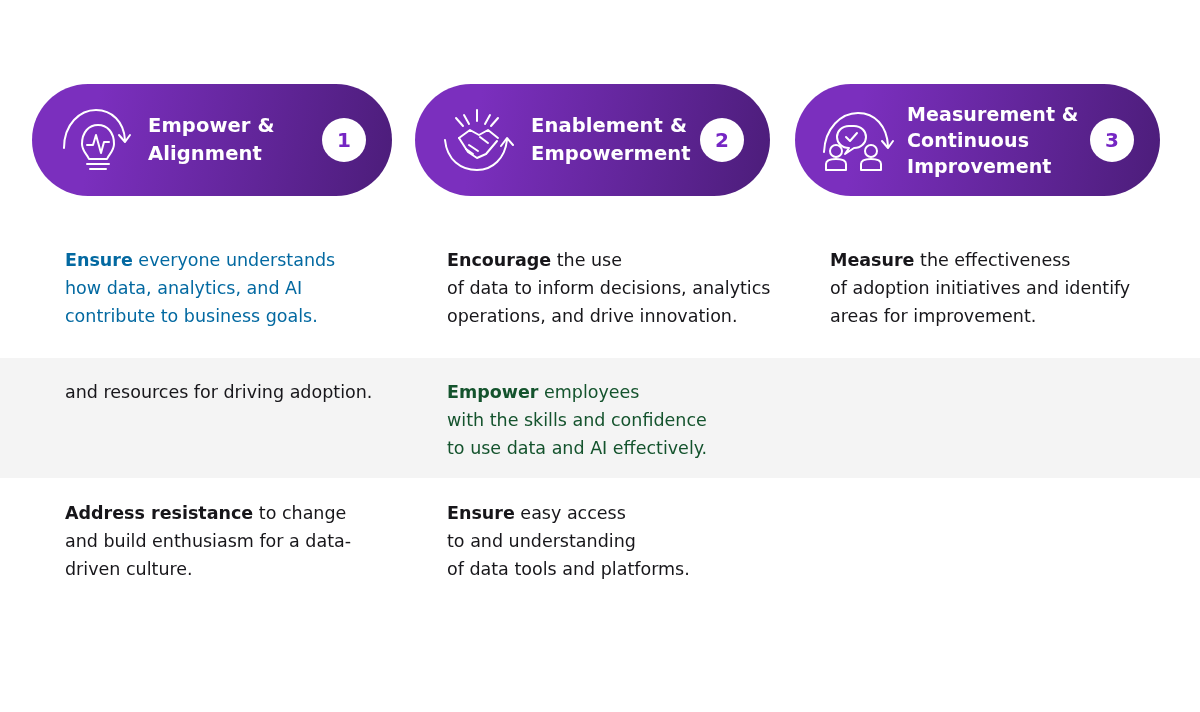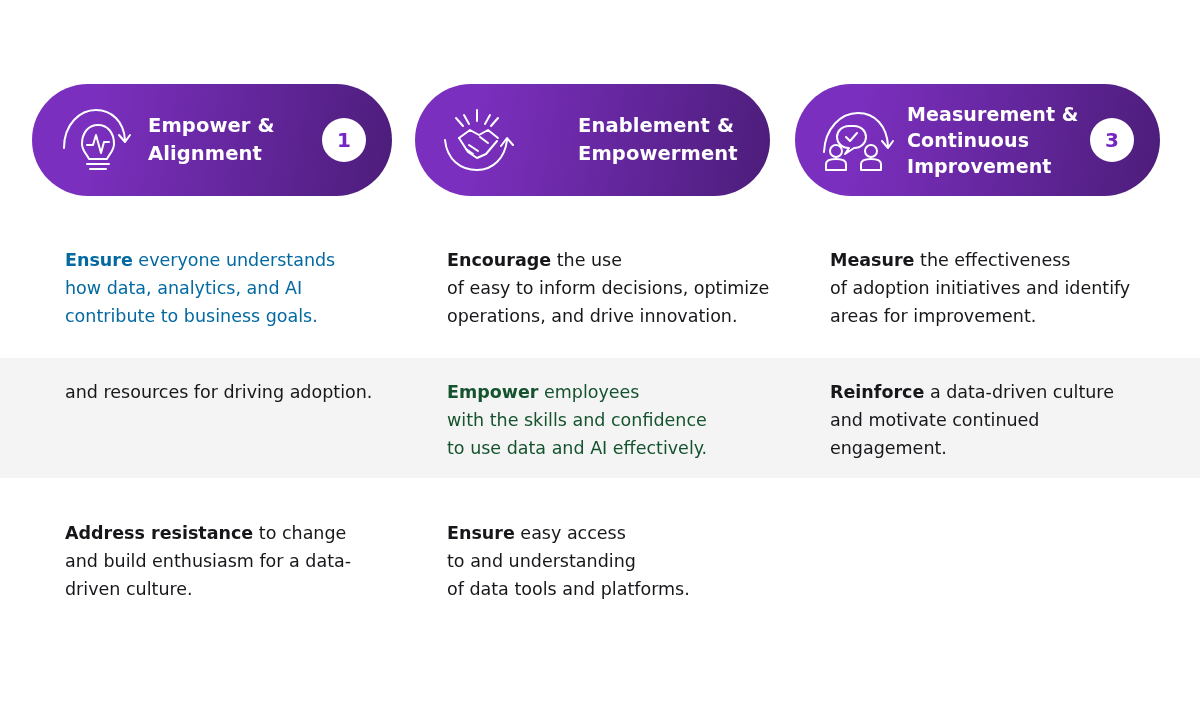--- a/index.html
+++ b/index.html
@@ -81,21 +81,21 @@
   }
 
   
   .band {
     position: absolute;
     left: 0;
     width: 1200px;
   }
   .band-1 { top: 224px; height: 134px; background: #ffffff; }
   .band-2 { top: 358px; height: 120px; background: #f4f4f4; }
-  .band-3 { top: 498px; height: 140px; background: #ffffff; }
+  .band-3 { top: 478px; height: 140px; background: #ffffff; }
 
   .cell {
     position: absolute;
     top: 0;
     color: #17161a;
     font-size: 17.5px;
     line-height: 28px;
     font-weight: 400;
   }
   .col-1 { left: 65px;  width: 350px; }
@@ -125,21 +125,21 @@
         <path d="M31 41 L37 41 L40 31 L45 49 L48 38 L53 38"></path>
       </svg>
     </div>
     <div class="pill-title">
       <span class="line">Empower</span>
       <span class="line">&amp; Alignment</span>
     </div>
     <div class="pill-badge" style="background: rgb(255, 255, 255); color: rgb(117, 38, 195);">1</div>
   </div>
 
-  <div class="pill pill-2" style="background: linear-gradient(100deg, rgb(123, 47, 190) 0%, rgb(123, 47, 190) 18%, rgb(76, 29, 122) 100%); gap: 47px;">
+  <div class="pill pill-2" style="background: linear-gradient(100deg, rgb(123, 47, 190) 0%, rgb(123, 47, 190) 18%, rgb(76, 29, 122) 100%);">
     <div class="pill-icon">
       <svg width="78" height="72" viewBox="0 0 78 72" fill="none" stroke="#ffffff" stroke-width="2" stroke-linecap="round" stroke-linejoin="round">
         <path d="M6 36 C8 56 22 66 38 66 C54 66 66 54 68 36"></path>
         <path d="M62 42 L68 34 L74 41"></path>
         <path d="M38 6 L38 17"></path>
         <path d="M25 11 L30 20"></path>
         <path d="M51 11 L46 20"></path>
         <path d="M17 14 L24 22"></path>
         <path d="M59 14 L52 22"></path>
         <path d="M20 34 L31 26 L40 31 L49 26 L59 34"></path>
@@ -179,43 +179,38 @@
 </div>
 
 <div class="band band-1" style="background: rgb(255, 255, 255);">
   <div class="cell col-1" style="color: #0369a1;">
     <span class="line"><b>Ensure</b><span> everyone understands</span></span>
     <span class="line">how data, analytics, and AI</span>
     <span class="line">contribute to business goals.</span>
   </div>
   <div class="cell col-2" style="color: rgb(23, 22, 26);">
     <span class="line"><b>Encourage</b><span> the use</span></span>
-    <span class="line">of easy to inform decisions, optimize</span>
+    <span class="line">of data to inform decisions, analytics</span>
     <span class="line">operations, and drive innovation.</span>
   </div>
   <div class="cell col-3" style="color: rgb(23, 22, 26);">
     <span class="line"><b>Measure</b><span> the effectiveness</span></span>
     <span class="line">of adoption initiatives and identify</span>
     <span class="line">areas for improvement.</span>
   </div>
 </div>
 
 <div class="band band-2" style="background: rgb(244, 244, 244);">
   <div class="cell col-1" style="color: rgb(23, 22, 26);">
     <span class="line">and resources for driving adoption.</span>
   </div>
   <div class="cell col-2" style="color: #14532d;">
     <span class="line"><b>Empower</b><span> employees</span></span>
     <span class="line">with the skills and confidence</span>
     <span class="line">to use data and AI effectively.</span>
-  </div>
-  <div class="cell col-3" style="color: rgb(23, 22, 26);">
-    <span class="line"><b>Reinforce</b><span> a data-driven culture</span></span>
-    <span class="line">and motivate continued</span>
-    <span class="line">engagement.</span>
   </div>
 </div>
 
 <div class="band band-3" style="background: rgb(255, 255, 255);">
   <div class="cell col-1" style="color: rgb(23, 22, 26);">
     <span class="line"><b>Address resistance</b><span> to change</span></span>
     <span class="line">and build enthusiasm for a data-</span>
     <span class="line">driven culture.</span>
   </div>
   <div class="cell col-2" style="color: rgb(23, 22, 26);">

